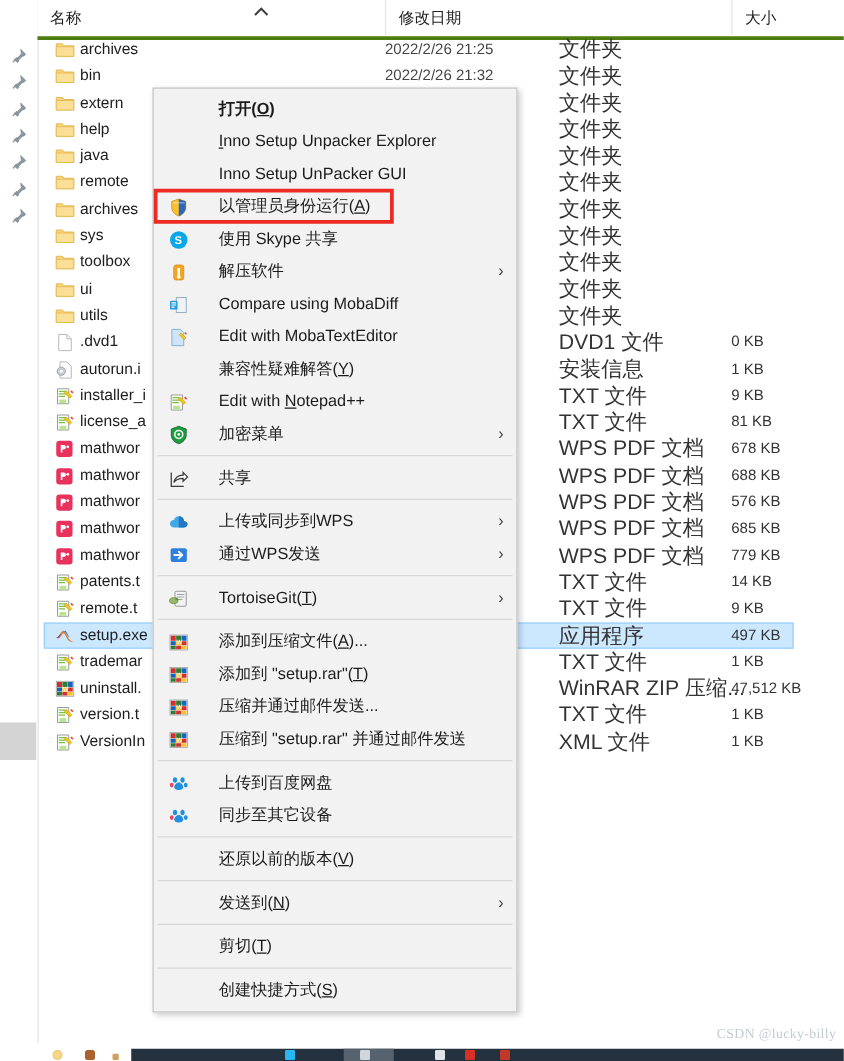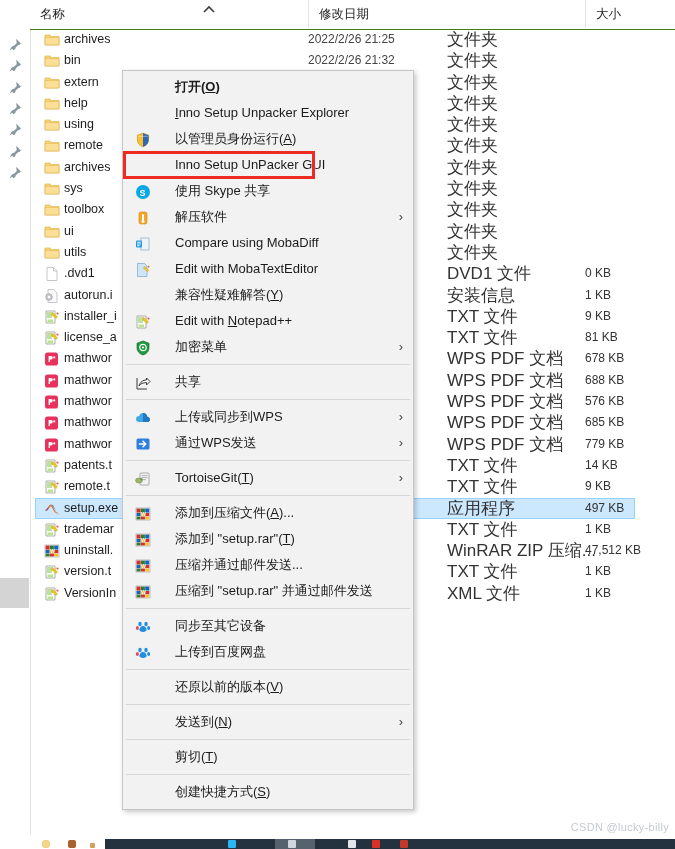--- a/index.html
+++ b/index.html
@@ -49,21 +49,21 @@
     width: 29px; height: 30px;
     background: #d4d4d4;
   }
 
   
   #col-header {
     position: absolute;
     left: 30px; top: 0;
     width: 645px; height: 29px;
     background: #ffffff;
-    border-bottom: 1px solid #4d7c0f;
+    border-bottom: 3px solid #4d7c0f;
   }
   .col-head {
     position: absolute;
     top: 0; height: 28px;
     line-height: 28px;
     font-size: 12.5px;
     color: #222;
     padding-left: 10px;
     box-sizing: border-box;
     border-left: 1px solid #e5e5e5;
@@ -210,21 +210,21 @@
     position: absolute;
     bottom: 1px;
     width: 8px; height: 8px;
   }
   #watermark {
     position: absolute;
     right: 6px; bottom: 16px;
     font-size: 11px;
     color: #c3cbd1;
     letter-spacing: 0.3px;
-    font-family: Liberation Sans, sans-serif;
+    font-family: Liberation Serif, serif;
   }
 </style>
 </head>
 <body>
 
 <div id="explorer">
 
   <div id="nav-strip">
     <div id="pin-holder">
         <div class="pin-icon" style="top: 38px;">
@@ -337,21 +337,21 @@
         <div class="fname">help</div>
         <div class="fdate"></div>
         <div class="ftype">文件夹</div>
         <div class="fsize"></div>
       </div>
       <div class="file-row">
         <span class="ficon" style="display: inline-block; width: 16px; height: 16px;"><svg width="16" height="16" viewBox="0 0 16 16">
             <path d="M1 3h5l1.3 1.6H15V13H1z" fill="#f9d57a" stroke="#e0b34e" stroke-width=".7"></path>
             <path d="M1 5.4h14V13H1z" fill="#fcdf96" stroke="#e0b34e" stroke-width=".6"></path>
           </svg></span>
-        <div class="fname">using</div>
+        <div class="fname">java</div>
         <div class="fdate"></div>
         <div class="ftype">文件夹</div>
         <div class="fsize"></div>
       </div>
       <div class="file-row">
         <span class="ficon" style="display: inline-block; width: 16px; height: 16px;"><svg width="16" height="16" viewBox="0 0 16 16">
             <path d="M1 3h5l1.3 1.6H15V13H1z" fill="#f9d57a" stroke="#e0b34e" stroke-width=".7"></path>
             <path d="M1 5.4h14V13H1z" fill="#fcdf96" stroke="#e0b34e" stroke-width=".6"></path>
           </svg></span>
         <div class="fname">remote</div>
@@ -605,26 +605,26 @@
         <div class="fname">VersionIn</div>
         <div class="fdate"></div>
         <div class="ftype">XML 文件</div>
         <div class="fsize">1 KB</div>
       </div>
     </div>
 
   <div id="context-menu">
       <div class="mi bold"><span>打开(<span class="ul">O</span>)</span></div>
       <div class="mi"><span><span class="ul">I</span>nno Setup Unpacker Explorer</span></div>
+      <div class="mi"><span>Inno Setup UnPacker GUI</span></div>
       <div class="mi"><span class="mi-icon" style="display: inline-block; width: 16px; height: 16px;"><svg width="16" height="16" viewBox="0 0 16 16">
             <path d="M8 1.2l5.6 2v4.6c0 3.4-2.4 5.9-5.6 7-3.2-1.1-5.6-3.6-5.6-7V3.2z" fill="#fcc02e" stroke="#c08a10" stroke-width=".6"></path>
             <path d="M8 1.2l5.6 2v4.6c0 3.4-2.4 5.9-5.6 7z" fill="#2f66b5"></path>
             <path d="M3.3 4.3h9.4" stroke="#fff" stroke-width=".9" opacity=".5"></path>
           </svg></span><span>以管理员身份运行(<span class="ul">A</span>)</span></div>
-      <div class="mi"><span>Inno Setup UnPacker GUI</span></div>
       <div class="mi"><span class="mi-icon" style="display: inline-block; width: 16px; height: 16px;"><svg width="16" height="16" viewBox="0 0 16 16">
             <circle cx="8" cy="8" r="7" fill="#0aa7e8"></circle>
             <text x="4.6" y="11.6" font-size="9" font-weight="bold" fill="#fff" font-family="Liberation Sans">S</text>
           </svg></span><span>使用 Skype 共享</span></div>
       <div class="mi"><span class="mi-icon" style="display: inline-block; width: 16px; height: 16px;"><svg width="16" height="16" viewBox="0 0 16 16">
             <rect x="4" y="2" width="8" height="12" rx="2" fill="#f5a623" stroke="#cf8613" stroke-width=".6"></rect>
             <rect x="7" y="4.4" width="2" height="6" fill="#fff"></rect>
             <circle cx="8" cy="11.4" r="1.5" fill="#fff"></circle>
           </svg></span><span>解压软件</span><span class="sub-arrow">›</span></div>
       <div class="mi"><span class="mi-icon" style="display: inline-block; width: 16px; height: 16px;"><svg width="16" height="16" viewBox="0 0 16 16">
@@ -724,28 +724,28 @@
             <rect x="10.2" y="10.6" width="4" height="2.8" fill="#fbc02d"></rect>
             <text x="6.2" y="9.6" font-size="5" fill="#fff" font-family="Liberation Sans">W</text>
           </svg></span><span>压缩到 "setup.rar" 并通过邮件发送</span></div>
       <div class="msep"></div>
       <div class="mi"><span class="mi-icon" style="display: inline-block; width: 16px; height: 16px;"><svg width="16" height="16" viewBox="0 0 16 16">
             <ellipse cx="5" cy="5" rx="1.7" ry="2.2" fill="#1f8fe0"></ellipse>
             <ellipse cx="11" cy="5" rx="1.7" ry="2.2" fill="#1f8fe0"></ellipse>
             <ellipse cx="2.4" cy="9" rx="1.5" ry="1.9" fill="#e8455f"></ellipse>
             <ellipse cx="13.6" cy="9" rx="1.5" ry="1.9" fill="#1f8fe0"></ellipse>
             <path d="M8 7c2 0 3.6 2.2 3.6 3.8 0 1.3-1.4 2.2-3.6 2.2s-3.6-.9-3.6-2.2C4.4 9.2 6 7 8 7z" fill="#1f8fe0"></path>
-          </svg></span><span>同步至其它设备</span></div>
+          </svg></span><span>上传到百度网盘</span></div>
       <div class="mi"><span class="mi-icon" style="display: inline-block; width: 16px; height: 16px;"><svg width="16" height="16" viewBox="0 0 16 16">
             <ellipse cx="5" cy="5" rx="1.7" ry="2.2" fill="#1f8fe0"></ellipse>
             <ellipse cx="11" cy="5" rx="1.7" ry="2.2" fill="#1f8fe0"></ellipse>
             <ellipse cx="2.4" cy="9" rx="1.5" ry="1.9" fill="#e8455f"></ellipse>
             <ellipse cx="13.6" cy="9" rx="1.5" ry="1.9" fill="#1f8fe0"></ellipse>
             <path d="M8 7c2 0 3.6 2.2 3.6 3.8 0 1.3-1.4 2.2-3.6 2.2s-3.6-.9-3.6-2.2C4.4 9.2 6 7 8 7z" fill="#1f8fe0"></path>
-          </svg></span><span>上传到百度网盘</span></div>
+          </svg></span><span>同步至其它设备</span></div>
       <div class="msep"></div>
       <div class="mi"><span>还原以前的版本(<span class="ul">V</span>)</span></div>
       <div class="msep"></div>
       <div class="mi"><span>发送到(<span class="ul">N</span>)</span><span class="sub-arrow">›</span></div>
       <div class="msep"></div>
       <div class="mi"><span>剪切(<span class="ul">T</span>)</span></div>
       <div class="msep"></div>
       <div class="mi"><span>创建快捷方式(<span class="ul">S</span>)</span></div>
     </div>
 

